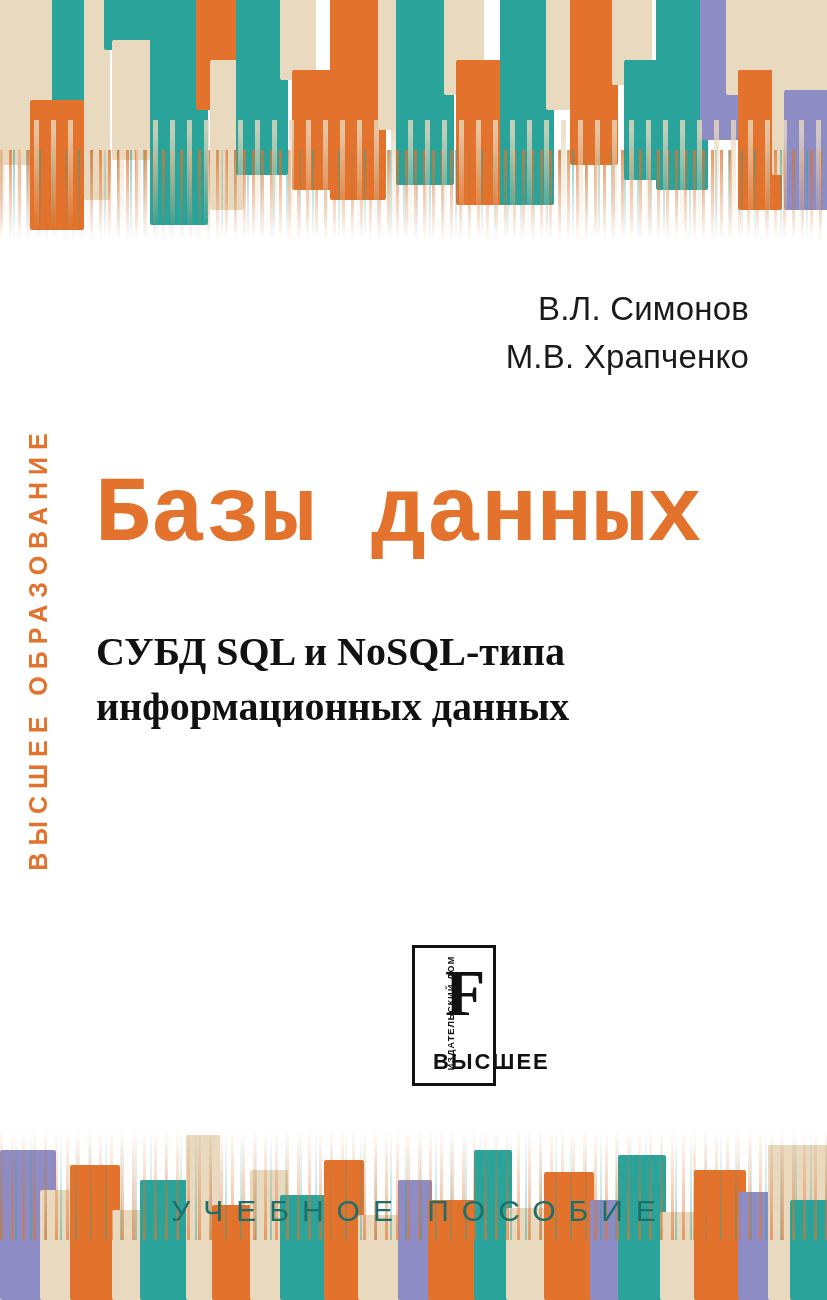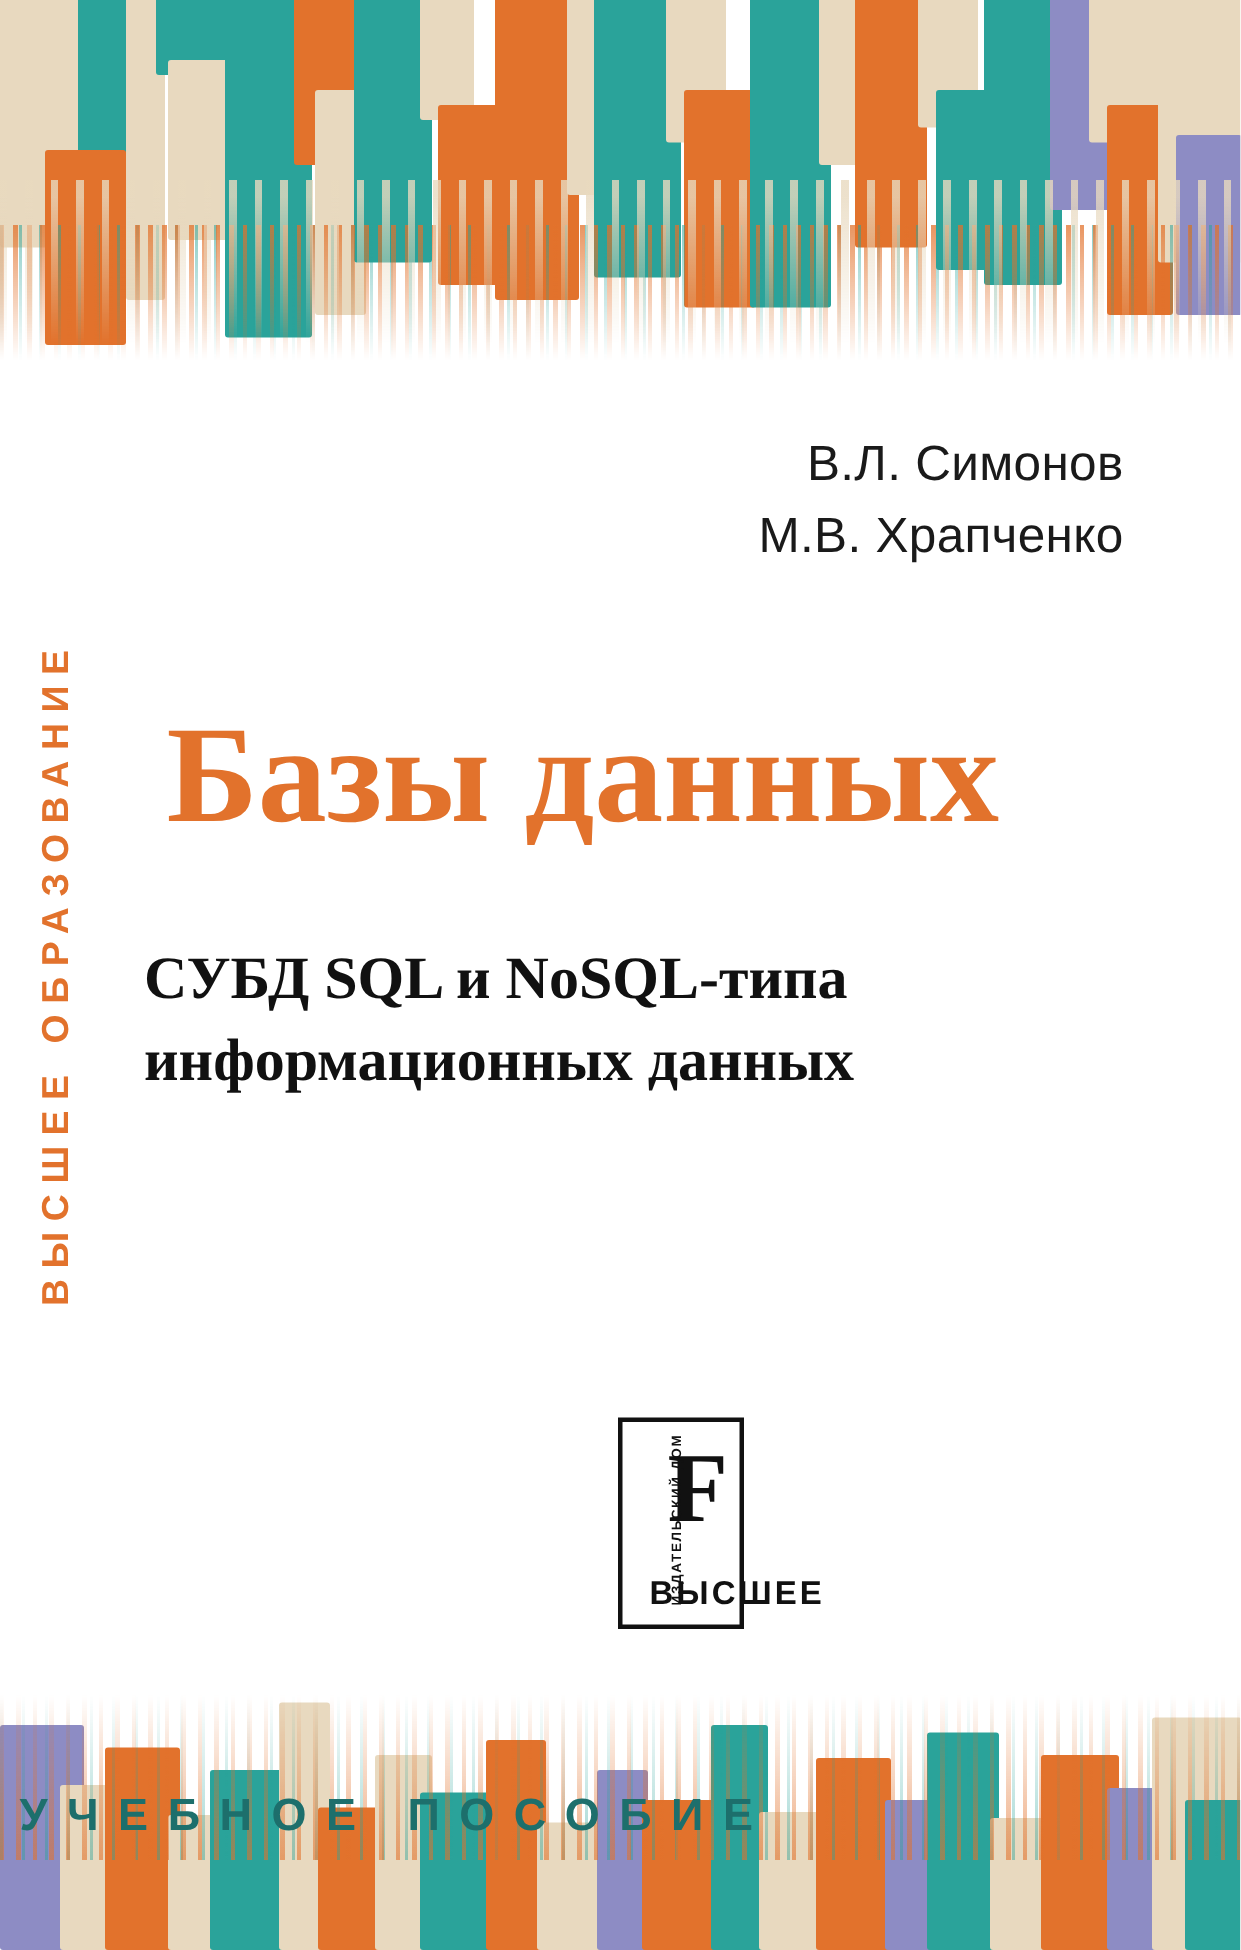--- a/index.html
+++ b/index.html
@@ -83,27 +83,26 @@
     font-family: "Liberation Sans", sans-serif;
     letter-spacing: 0.2px;
   }
 
   
   .main-title {
     position: absolute;
     left: 95px;
     top: 470px;
     color: #e2722c;
-    font-family: Liberation Serif, serif;
+    font-family: Liberation Mono, monospace;
     font-weight: bold;
     font-size: 92px;
     letter-spacing: 0px;
     line-height: 1;
     white-space: nowrap;
-    margin-left: 16px;
   }
 
   
   .subtitle {
     position: absolute;
     left: 96px;
     top: 625px;
     width: 660px;
     color: #111111;
     font-family: "Liberation Serif", serif;
@@ -169,24 +168,24 @@
     font-family: "Liberation Sans", sans-serif;
     font-weight: bold;
   }
 
   
   .footer-text {
     position: absolute;
     left: 0;
     right: 0;
     bottom: 72px;
-    text-align: left;
+    text-align: center;
     color: #1d6f6c;
     font-family: "Liberation Sans", sans-serif;
-    font-weight: bold;
+    font-weight: normal;
     font-size: 30px;
     letter-spacing: 13px;
     text-indent: 13px;
   }
 </style>
 </head>
 <body>
 
 <div class="cover">
 

